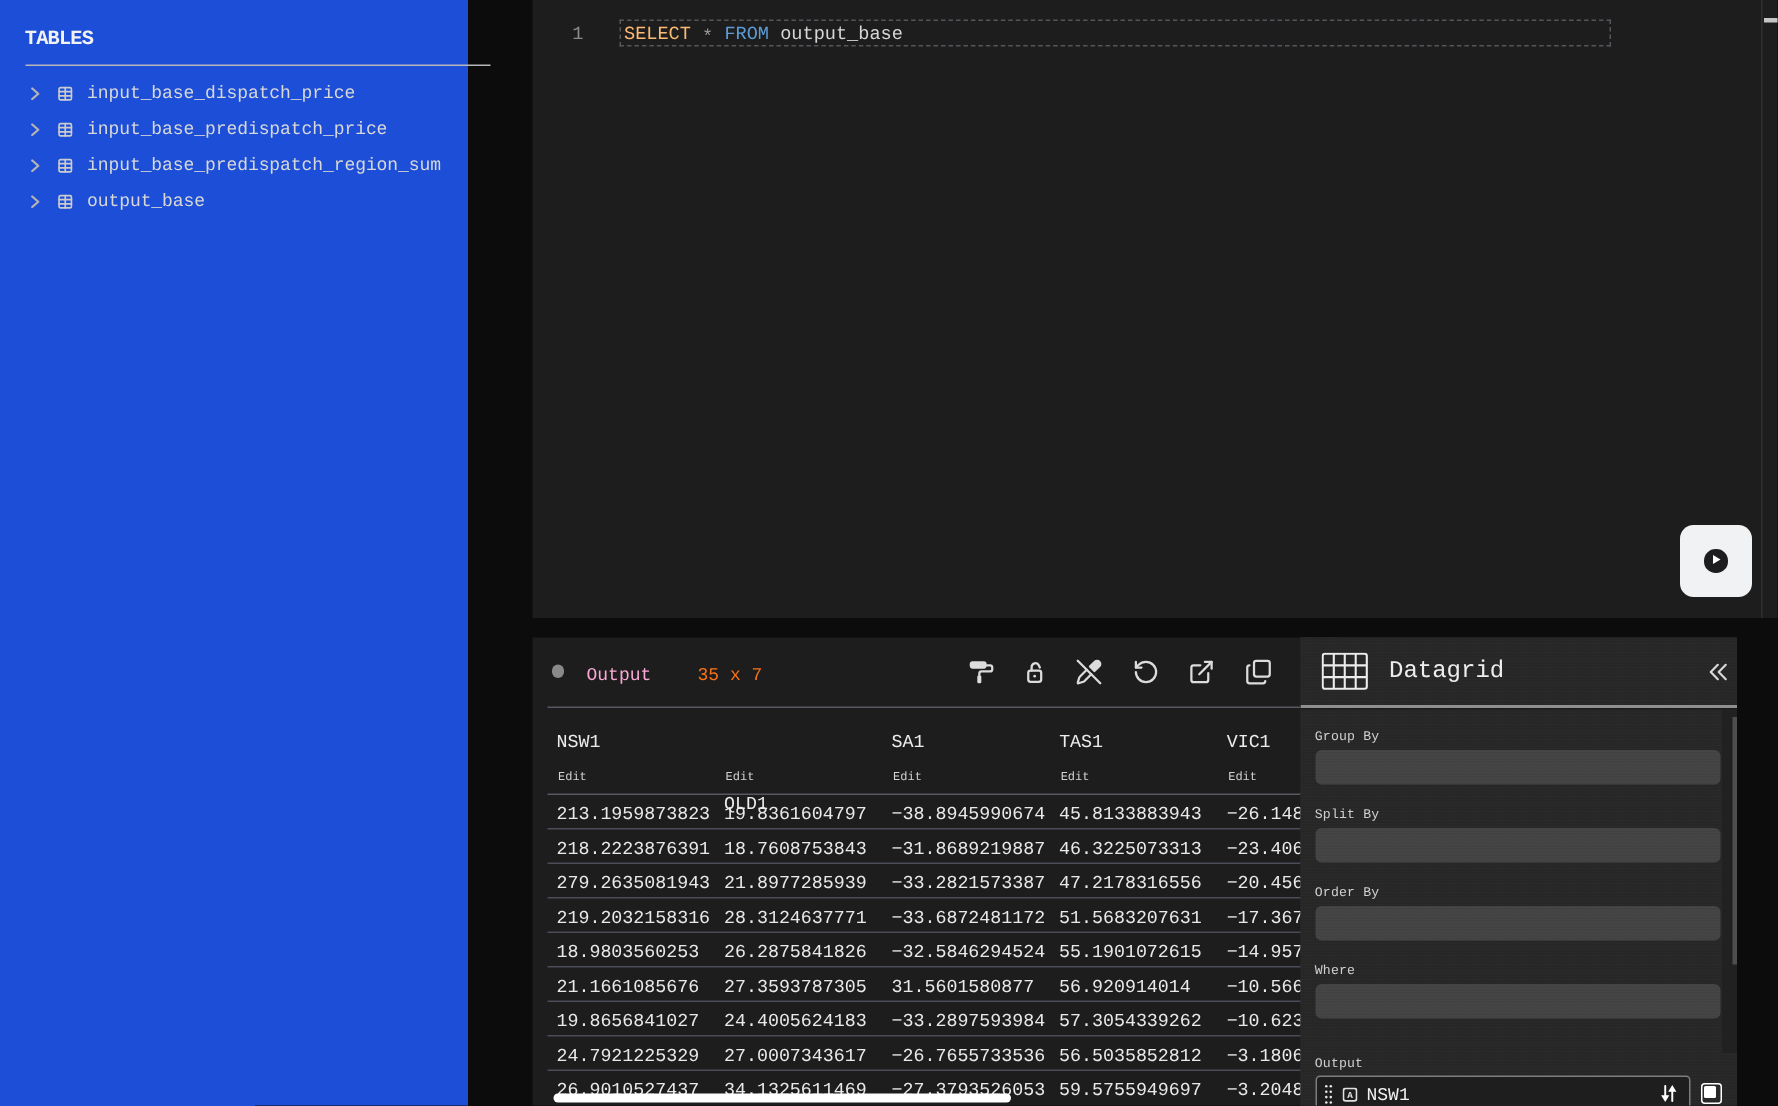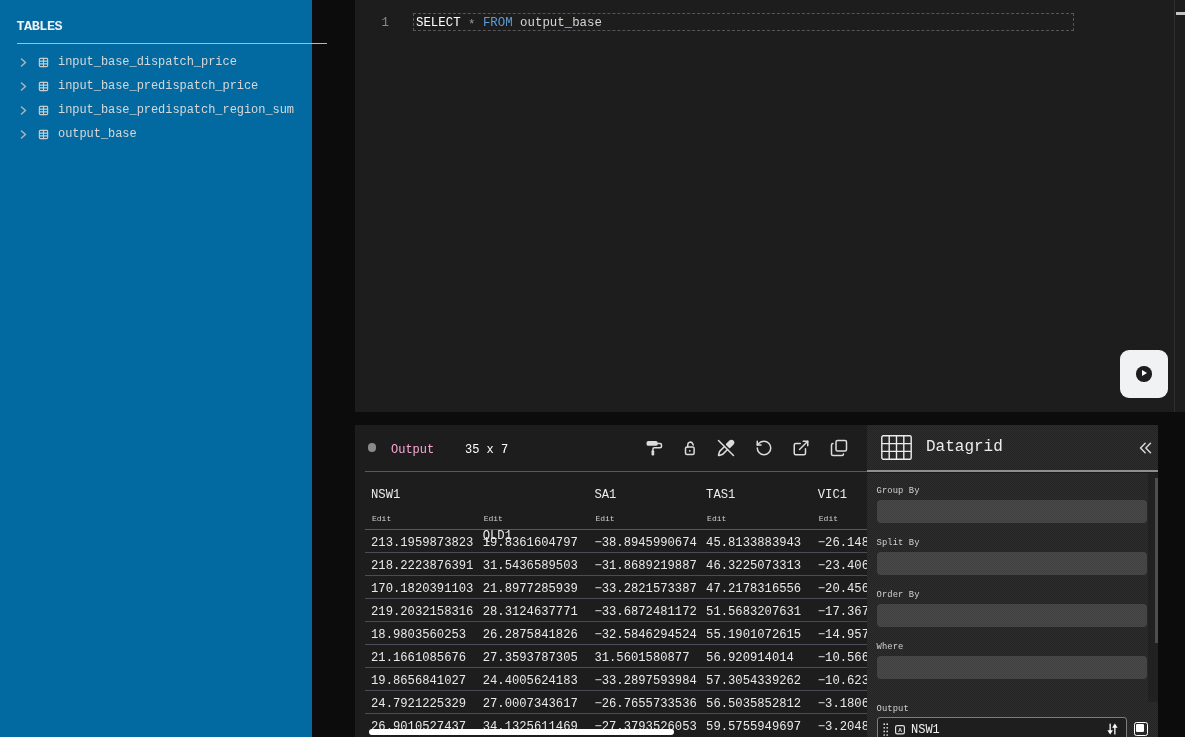--- a/index.html
+++ b/index.html
@@ -1,20 +1,20 @@
 <!DOCTYPE html>
 <html><head>
 <meta charset="utf-8">
 <style>
   html,body{margin:0;padding:0;background:#0c0c0c;}
   body{width:1185px;height:737px;position:relative;overflow:hidden;
        font-family:"Liberation Mono",monospace;color:#e8e8e8;
        -webkit-font-smoothing:antialiased;}
   .abs{position:absolute;}
-  #sidebar{left:0;top:0;width:312px;height:737px;background:#0369a1;}
+  #sidebar{left:0;top:0;width:312px;height:737px;background:#1d4ed8;}
   #editor{left:355px;top:0;width:830px;height:412px;background:#1d1d1d;}
   #output{left:355px;top:425px;width:539px;height:312px;background:#1d1d1d;overflow:hidden;}
   #datagrid{left:867px;top:425px;width:291px;height:312px;overflow:hidden;
      background-color:#282828;
      background-image:conic-gradient(#2e2e2e 25%,#232323 0 50%,#2e2e2e 0 75%,#232323 0);
      background-size:2px 2px;}
   svg{display:block;}
   .ico{position:absolute;top:14px;}
   .titem{position:absolute;left:20px;height:16px;display:flex;align-items:center;}
   .titem .chev{margin-top:1px;}
@@ -81,35 +81,35 @@
         <path d="M3 9h18"></path>
         <path d="M3 15h18"></path>
       </svg>
       <span>output_base</span>
     </div>
 </div>
 
 <div id="editor" class="abs">
   <div class="abs" style="left:20px;top:16px;width:14px;text-align:right;font-size:12.4px;line-height:14px;color:#8a8a8a;">1</div>
   <div class="abs" style="left:58px;top:13px;width:660.5px;height:17.5px;border:1px dashed #55555c;box-sizing:border-box;"></div>
-  <div class="abs" style="left:61px;top:16px;font-size:12.4px;line-height:14px;white-space:pre;"><span style="color:#ffffff">SELECT</span><span style="color:#9a9a9a"> <span style="position:relative;top:1.5px;">*</span> </span><span style="color:#5b9cd6">FROM</span><span style="color:#d6d6d6"> output_base</span></div>
+  <div class="abs" style="left:61px;top:16px;font-size:12.4px;line-height:14px;white-space:pre;"><span style="color:#fdba74">SELECT</span><span style="color:#9a9a9a"> <span style="position:relative;top:1.5px;">*</span> </span><span style="color:#5b9cd6">FROM</span><span style="color:#d6d6d6"> output_base</span></div>
   <div class="abs" style="left:819px;top:0;width:1px;height:412px;background:#2f2f31;"></div>
   <div class="abs" style="left:820.5px;top:11.5px;width:9.5px;height:3px;background:#c4c4c4;"></div>
 
   <div class="abs" style="left:765px;top:349.5px;width:48px;height:48px;background:#f1f2f3;border-radius:9px;">
     <div class="abs" style="left:16px;top:16.5px;width:15.5px;height:15.5px;background:#1d1d1f;border-radius:50%;">
       <div class="abs" style="left:6px;top:4.2px;width:0;height:0;border-left:5.4px solid #fff;border-top:3.6px solid transparent;border-bottom:3.6px solid transparent;"></div>
     </div>
   </div>
 </div>
 
 <div id="output" class="abs">
   <div class="abs" style="left:12.9px;top:18.4px;width:8.5px;height:8.5px;border-radius:50%;background:#8a8a8a;"></div>
   <div class="abs" style="left:36px;top:19.3px;font-size:12px;line-height:13px;color:#f9a8d4;">Output</div>
-  <div class="abs" style="left:110px;top:19.3px;font-size:12px;line-height:13px;color:#ffffff;">35 x 7</div>
+  <div class="abs" style="left:110px;top:19.3px;font-size:12px;line-height:13px;color:#f97316;">35 x 7</div>
   <div id="outicons">
 
     <svg class="ico" style="left:290px;" width="18" height="18" viewBox="0 0 24 24" fill="none" stroke="#dcdcdc" stroke-width="2" stroke-linecap="round" stroke-linejoin="round">
         <rect width="15" height="6.5" x="2" y="2.5" rx="2.5" fill="#dcdcdc" stroke="none"></rect>
         <path d="M17 6h3a2 2 0 0 1 2 2v1.5a2 2 0 0 1-2 2h-7.5a2 2 0 0 0-2 2V15"></path>
         <rect width="3.6" height="7" x="8.7" y="15" rx="1.2" fill="#dcdcdc" stroke="none"></rect>
       </svg>
 
     <svg class="ico" style="left:326px;" width="18" height="18" viewBox="0 0 24 24" fill="none" stroke="#dcdcdc" stroke-width="2" stroke-linecap="round" stroke-linejoin="round">
         <rect width="11.5" height="10" x="6" y="10.7" rx="2"></rect>
@@ -156,23 +156,23 @@
     <div class="editlbl" style="left:17px;top:88.5px;">Edit</div>
     <div class="editlbl" style="left:128.7px;top:88.5px;">Edit</div>
     <div class="editlbl" style="left:240.4px;top:88.5px;">Edit</div>
     <div class="editlbl" style="left:352.1px;top:88.5px;">Edit</div>
     <div class="editlbl" style="left:463.8px;top:88.5px;">Edit</div>
     <div class="rline" style="top:103.5px;background:#565864;"></div>
   </div>
   <div id="tablerows" class="abs" style="left:0;top:0;width:533px;height:312px;overflow:hidden;">
     <div class="drow" style="top:110.7px;"><b>213.1959873823</b><b>19.8361604797</b><b>−38.8945990674</b><b>45.8133883943</b><b>−26.1487013226</b></div>
     <div class="rline" style="top:127.4px;"></div>
-    <div class="drow" style="top:133.7px;"><b>218.2223876391</b><b>31.5436589503</b><b>−31.8689219887</b><b>46.3225073313</b><b>−23.4067545646</b></div>
+    <div class="drow" style="top:133.7px;"><b>218.2223876391</b><b>18.7608753843</b><b>−31.8689219887</b><b>46.3225073313</b><b>−23.4067545646</b></div>
     <div class="rline" style="top:150.4px;"></div>
-    <div class="drow" style="top:156.7px;"><b>170.1820391103</b><b>21.8977285939</b><b>−33.2821573387</b><b>47.2178316556</b><b>−20.4566330795</b></div>
+    <div class="drow" style="top:156.7px;"><b>279.2635081943</b><b>21.8977285939</b><b>−33.2821573387</b><b>47.2178316556</b><b>−20.4566330795</b></div>
     <div class="rline" style="top:173.4px;"></div>
     <div class="drow" style="top:179.7px;"><b>219.2032158316</b><b>28.3124637771</b><b>−33.6872481172</b><b>51.5683207631</b><b>−17.3676806813</b></div>
     <div class="rline" style="top:196.4px;"></div>
     <div class="drow" style="top:202.7px;"><b>18.9803560253</b><b>26.2875841826</b><b>−32.5846294524</b><b>55.1901072615</b><b>−14.9575049677</b></div>
     <div class="rline" style="top:219.4px;"></div>
     <div class="drow" style="top:225.7px;"><b>21.1661085676</b><b>27.3593787305</b><b>31.5601580877</b><b>56.920914014</b><b>−10.5663645896</b></div>
     <div class="rline" style="top:242.4px;"></div>
     <div class="drow" style="top:248.7px;"><b>19.8656841027</b><b>24.4005624183</b><b>−33.2897593984</b><b>57.3054339262</b><b>−10.6237238493</b></div>
     <div class="rline" style="top:265.4px;"></div>
     <div class="drow" style="top:271.7px;"><b>24.7921225329</b><b>27.0007343617</b><b>−26.7655733536</b><b>56.5035852812</b><b>−3.1806692382</b></div>

